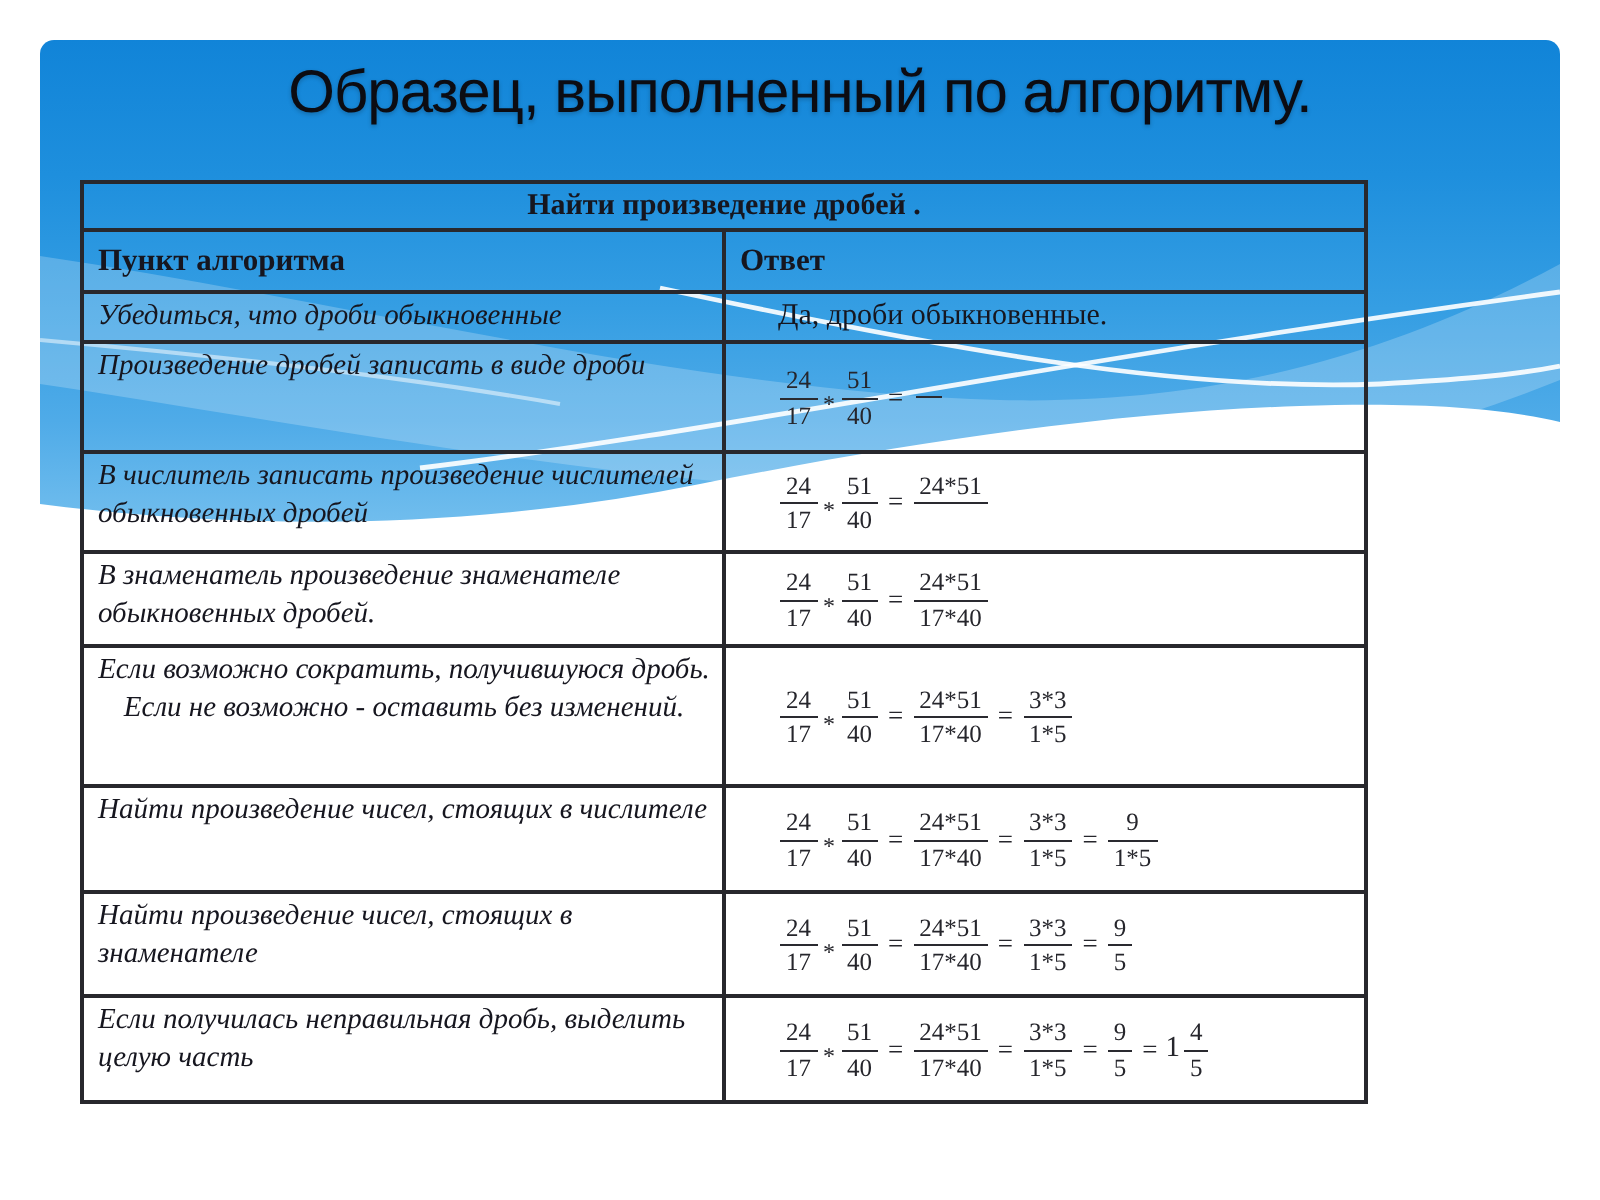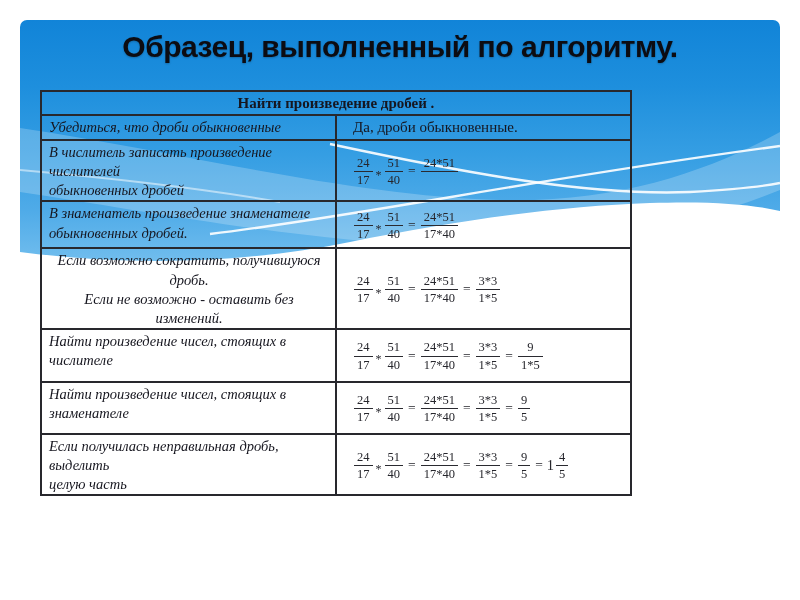--- a/index.html
+++ b/index.html
@@ -3,31 +3,31 @@
 <meta charset="utf-8">
 <style>
   html,body{margin:0;padding:0;}
   body{width:800px;height:600px;background:#ffffff;position:relative;overflow:hidden;
        font-family:"Liberation Serif",serif;}
   .slide{position:absolute;left:20px;top:20px;width:760px;height:560px;border-radius:7px;overflow:hidden;
          background:linear-gradient(180deg,#1184d8 0%,#1e8fdd 12%,#359ee3 24%,#4fabe8 34%,#74bfee 44%,
                      #8fccf2 52%,#b3dcf6 62%,#d6edfb 72%,#ffffff 85%);}
   .bg{position:absolute;left:0;top:0;width:760px;height:560px;}
   .title{position:absolute;top:10px;left:0;width:760px;margin:0;text-align:center;z-index:2;
-         font-family:"Liberation Sans",sans-serif;font-weight:700;font-size:30px;color:#0c0c12;
+         font-family:"Liberation Sans",sans-serif;font-weight:400;font-size:30px;color:#0c0c12;
          letter-spacing:-0.5px;text-shadow:0 1px 2px rgba(0,0,0,0.22);}
-  table.algo-table{position:absolute;left:20px;top:70px;width:592px;z-index:2;
+  table.algo-table{position:absolute;left:20px;top:70px;width:644px;z-index:2;
          border-collapse:collapse;table-layout:fixed;color:#16161f;}
   .algo-table th,.algo-table td{border:2px solid #28282d;overflow:hidden;}
   th.caption{height:22px;font-size:15px;font-weight:700;text-align:center;vertical-align:middle;padding:0;}
   th.colhead{height:29px;width:50%;font-size:15.5px;font-weight:700;text-align:left;vertical-align:middle;
              padding:0 6px 0 7px;}
   td.step-cell{vertical-align:top;padding:2px 6px 0 7px;font-style:italic;font-size:14.5px;line-height:1.32;}
   td.step-cell em{white-space:pre-line;}
-  td.answer-cell{vertical-align:middle;padding:2px 6px 2px 16px;font-size:14px;margin-top:24px;}
+  td.answer-cell{vertical-align:middle;padding:2px 6px 2px 26px;font-size:14px;margin-top:24px;}
   .answer-text{font-size:15px;}
   .math{display:inline-flex;align-items:center;white-space:nowrap;color:#26262c;}
   .frac{display:inline-block;vertical-align:middle;text-align:center;line-height:1;margin:0 1px;}
   .frac .num{display:block;font-size:12.5px;padding:1px 3px 2px;border-bottom:1.4px solid #2a2a30;}
   .frac .den{display:block;font-size:12.5px;padding:2px 3px 0;}
   .frac .den.empty{min-height:12px;min-width:10px;}
   .op{font-size:12px;margin:0 2px;position:relative;top:4px;}
   .eq{font-size:13.5px;margin:0 4px;}
   .blankbar{display:inline-block;width:13px;height:0;border-top:1.4px solid #2a2a30;vertical-align:middle;margin-left:2px;}
   .mixed{display:inline-flex;align-items:center;}
@@ -47,25 +47,45 @@
     <path d="M310,124 C450,154 570,176 670,172 C705,170 735,168 760,163" stroke="#ffffff" stroke-width="2.4" fill="none" opacity="0.9"></path>
   </svg>
 
   <h1 class="title">Образец, выполненный по алгоритму.</h1>
 
   <table class="algo-table">
     <thead>
       <tr>
         <th colspan="2" class="caption">Найти произведение дробей .</th>
       </tr>
+      <tr>
+        <th class="colhead">Пункт алгоритма</th>
+        <th class="colhead">Ответ</th>
+      </tr>
     </thead>
     <tbody>
         <tr>
           <td class="step-cell" style="height: 21px;"><em>Убедиться, что дроби обыкновенные</em></td>
           <td class="answer-cell"><span class="answer-text">Да, дроби обыкновенные.</span></td>
+        </tr>
+        <tr>
+          <td class="step-cell" style="height: 51px;"><em>Произведение дробей записать в виде дроби</em></td>
+          <td class="answer-cell"><span class="math">
+              <span class="frac">
+                <span class="num">24</span>
+                <span class="den">17</span>
+              </span>
+              <span class="op">*</span>
+              <span class="frac">
+                <span class="num">51</span>
+                <span class="den">40</span>
+              </span>
+              <span class="eq">=</span>
+              <span class="blankbar"></span>
+            </span></td>
         </tr>
         <tr>
           <td class="step-cell" style="height: 46px;"><em>В числитель записать произведение числителей
 обыкновенных дробей</em></td>
           <td class="answer-cell"><span class="math">
               <span class="frac">
                 <span class="num">24</span>
                 <span class="den">17</span>
               </span>
               <span class="op">*</span>

